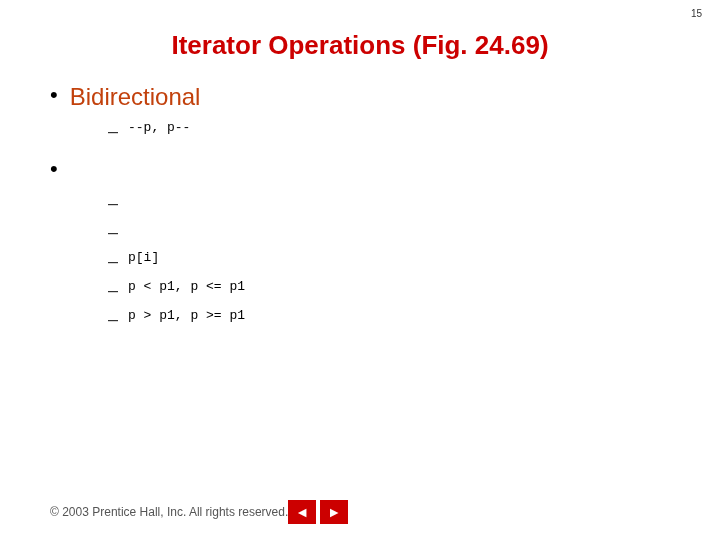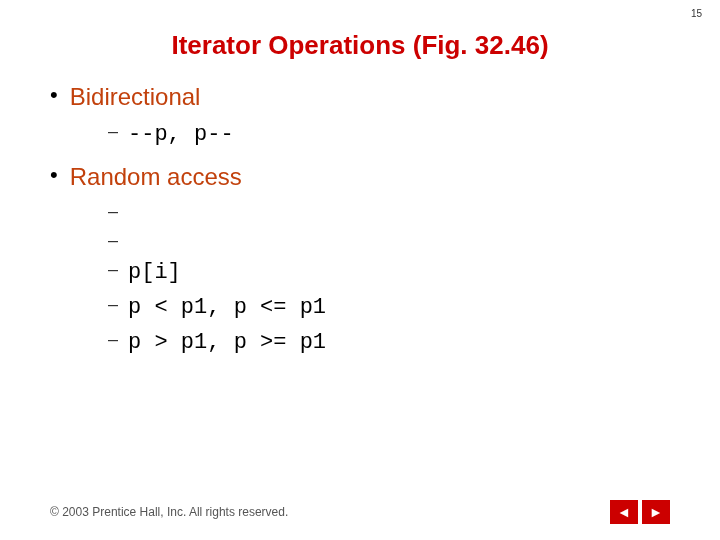--- a/index.html
+++ b/index.html
@@ -74,34 +74,33 @@
     }
 
     .sub-dash {
       font-size: 18px;
       color: #333;
       margin-right: 10px;
       line-height: 1.5;
     }
 
     .sub-text {
-      font-size: 22px;
+      font-size: 13px;
       font-family: 'Courier New', Courier, monospace;
       color: #000;
       line-height: 1.5;
     }
 
     .footer {
       position: absolute;
       bottom: 16px;
       left: 0;
       right: 0;
       display: flex;
       align-items: center;
-      justify-content: space-between;
       padding: 0 50px;
     }
 
     .footer-text {
       font-size: 12px;
       color: #555;
     }
 
     .nav-buttons {
       display: flex;
@@ -125,39 +124,38 @@
       line-height: 1;
     }
   </style>
 </head>
 <body>
 
 <div class="slide-container">
 
   <div class="slide-number">15</div>
 
-  <h1 class="slide-title">Iterator Operations (Fig. 32.46)</h1>
+  <h1 class="slide-title">Iterator Operations (Fig. 24.69)</h1>
 
   <div class="section">
     <div class="bullet-item">
       <span class="bullet-dot">•</span>
       <span class="bullet-text">Bidirectional</span>
     </div>
     <div class="sub-list">
       <div class="sub-item">
         <span class="sub-dash">–</span>
         <span class="sub-text">--p, p--</span>
       </div>
     </div>
   </div>
 
   <div class="section">
     <div class="bullet-item">
       <span class="bullet-dot">•</span>
-      <span class="bullet-text">Random access</span>
     </div>
     <div class="sub-list">
       <div class="sub-item">
         <span class="sub-dash">–</span>
       </div>
       <div class="sub-item">
         <span class="sub-dash">–</span>
       </div>
       <div class="sub-item">
         <span class="sub-dash">–</span>

